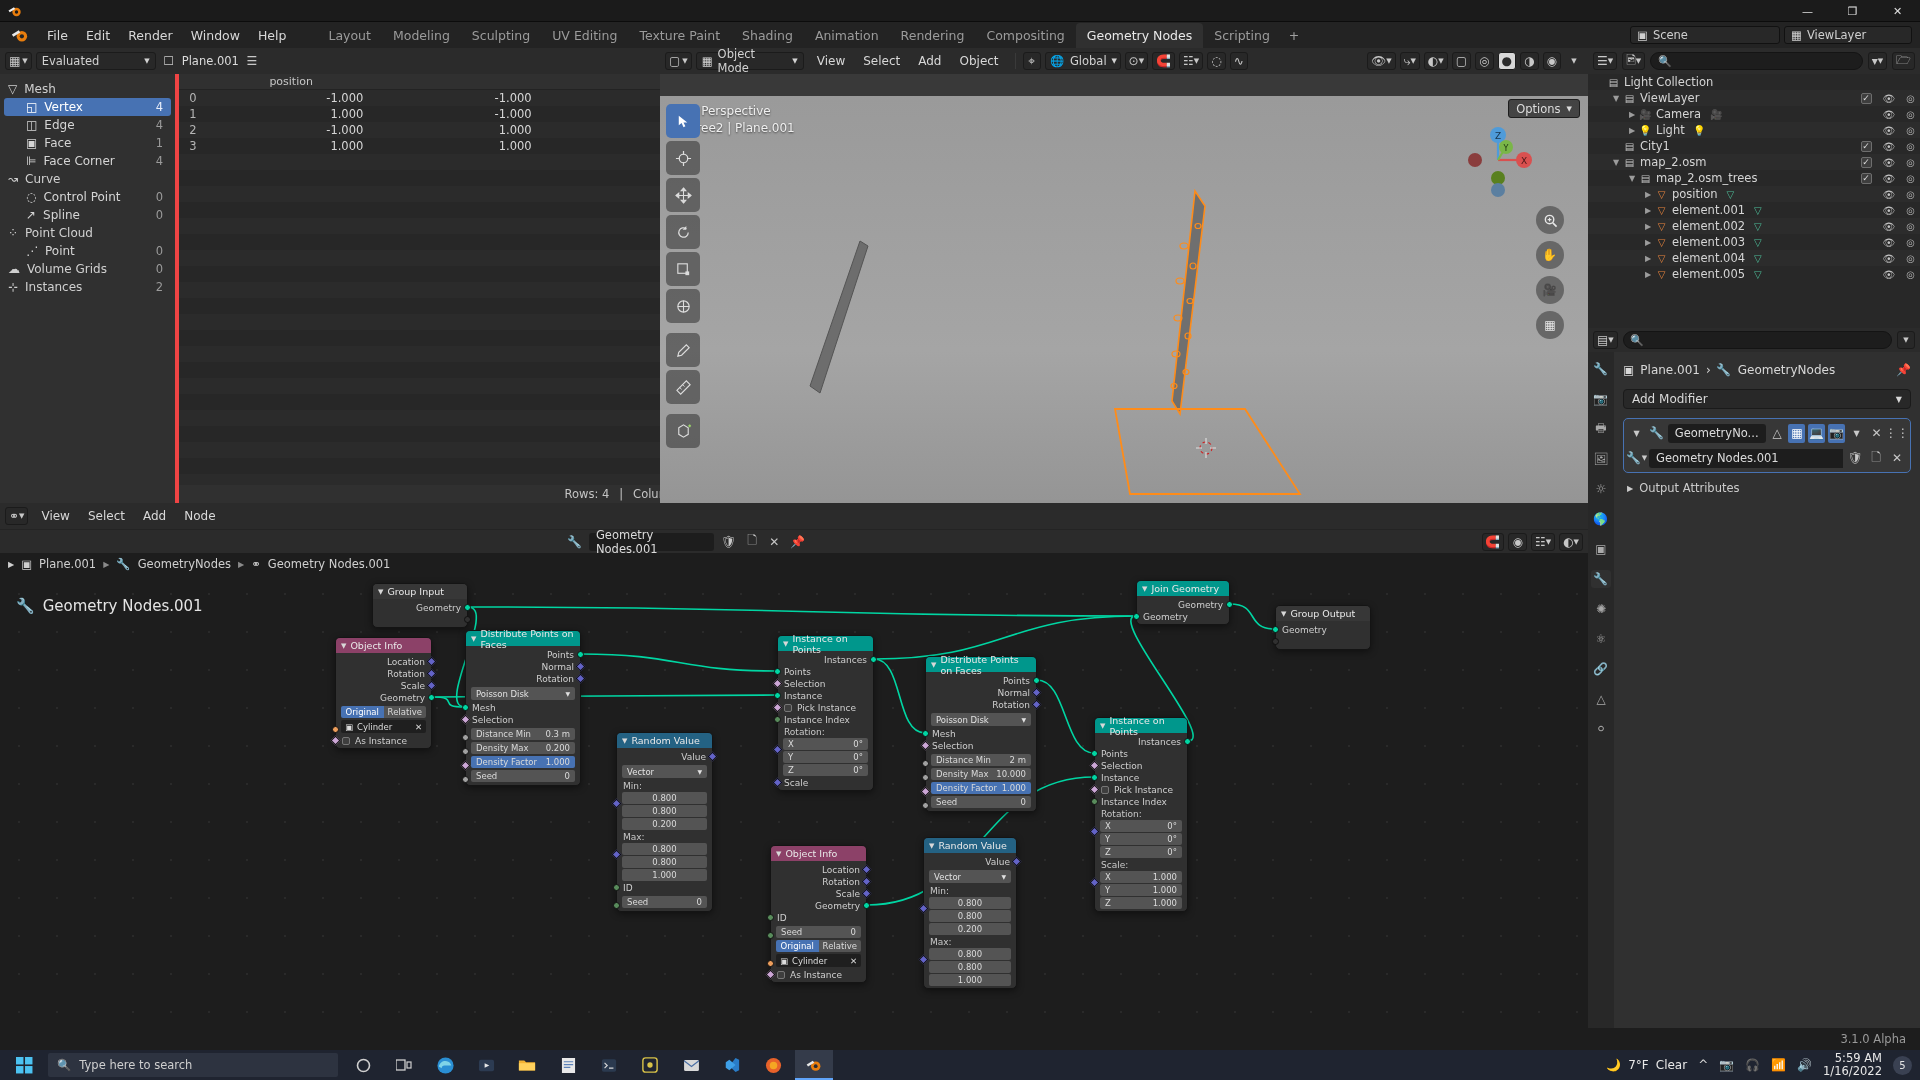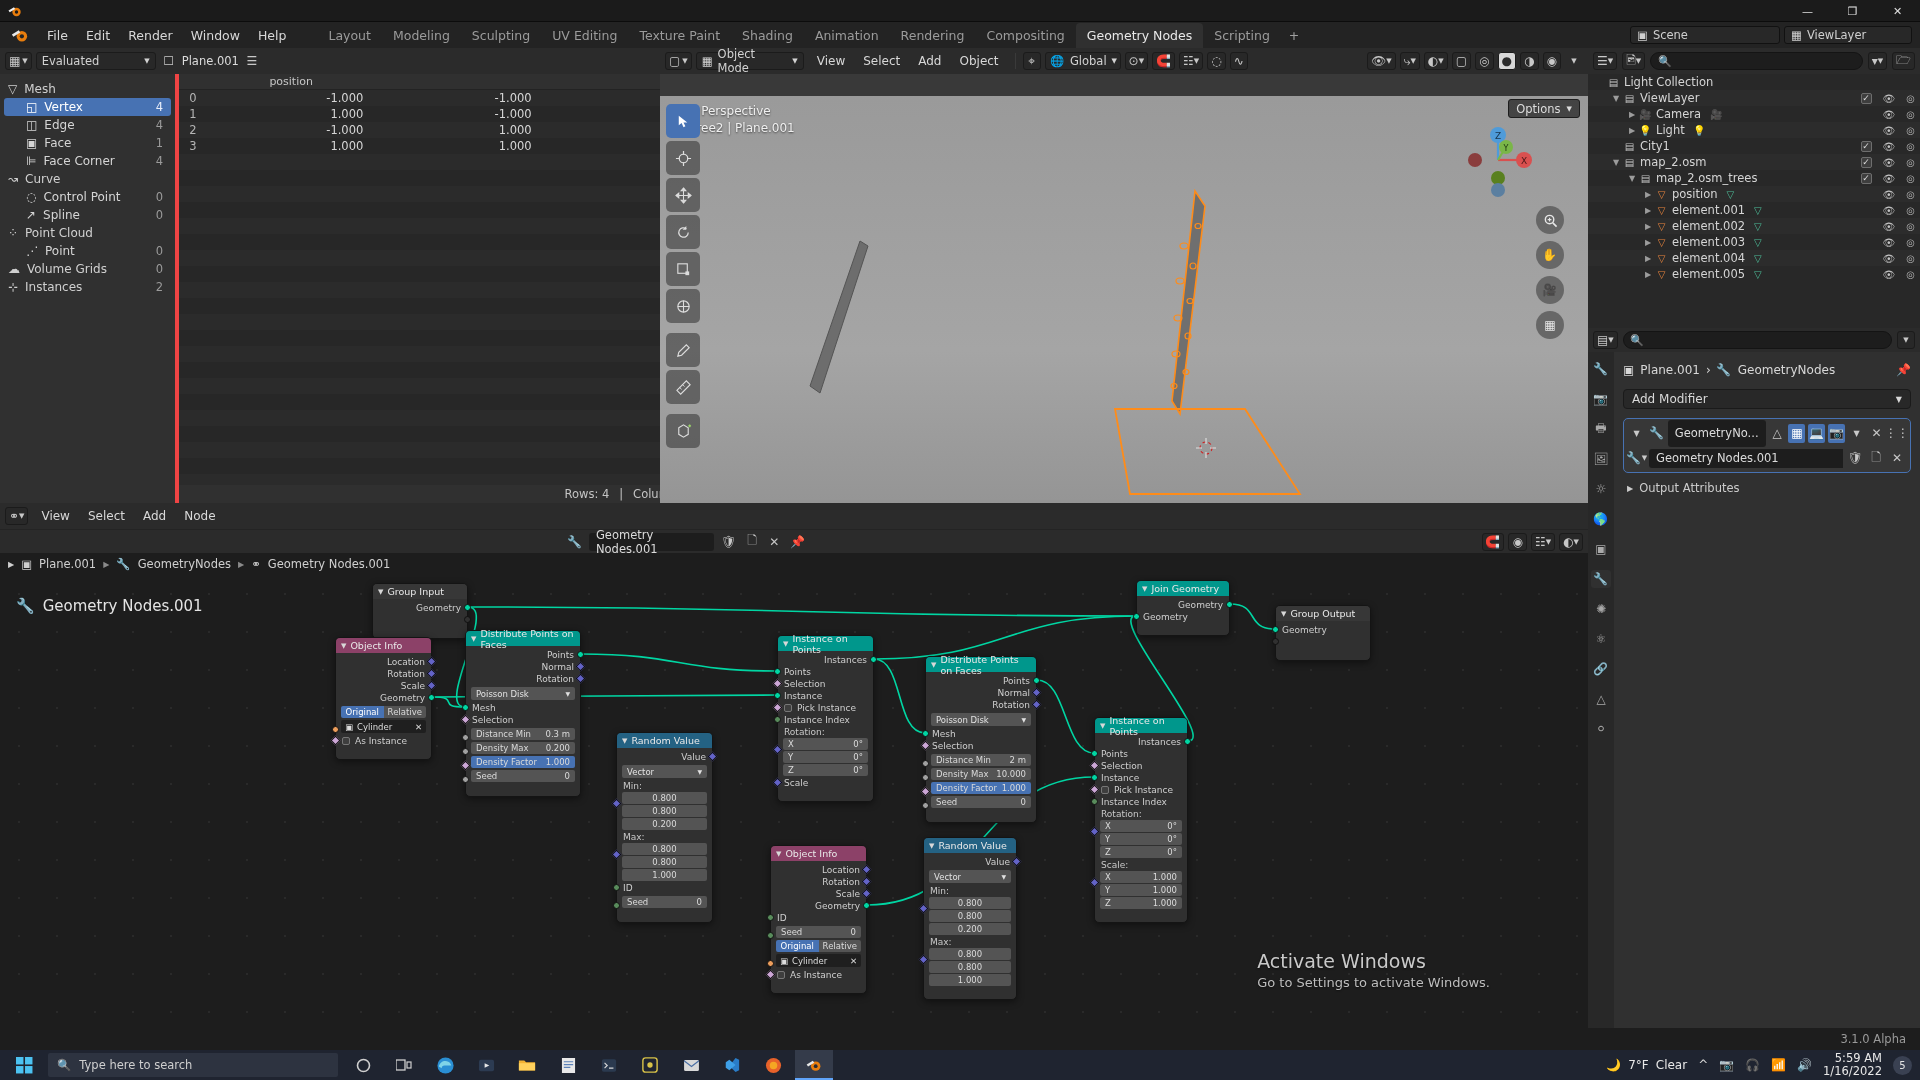--- a/index.html
+++ b/index.html
@@ -121,21 +121,21 @@
   .pr-tabs { position:absolute; left:0; top:24px; width:26px; bottom:0; background:#282828;
              display:flex; flex-direction:column; align-items:center; padding-top:8px; gap:12px; }
   .pr-tab { width:20px; height:18px; display:flex; align-items:center; justify-content:center; color:#a9a9a9; border-radius:3px;}
   .pr-tab.on { background:#303030; color:#e8e8e8; }
   .pr-body { position:absolute; left:26px; top:24px; right:0; bottom:0; padding:8px 9px; }
   .breadcrumb { display:flex; align-items:center; gap:6px; font-size:12px; color:#d8d8d8; height:20px; }
   .add-mod { margin-top:9px; height:20px; background:#282828; border:1px solid #1a1a1a; border-radius:4px;
              display:flex; align-items:center; justify-content:space-between; padding:0 8px; font-size:12px; color:#d8d8d8; }
   .mod-panel { margin-top:9px; border:1px solid #4772b3; border-radius:5px; background:#373737; padding:4px; }
   .mod-row1 { display:flex; align-items:center; gap:3px; height:20px; }
-  .mod-name { flex:1; background:#1d1d1d; border-radius:3px; height:27px; display:flex; align-items:center;
+  .mod-name { flex:1; background:#1d1d1d; border-radius:3px; height:19px; display:flex; align-items:center;
               padding:0 7px; font-size:11.5px; color:#dcdcdc; }
   .mbtn { width:18px; height:19px; display:flex; align-items:center; justify-content:center;
           color:#c9c9c9; border-radius:2px; }
   .mbtn.on { background:#4772b3; color:#fff; }
   .mod-row2 { display:flex; align-items:center; gap:3px; margin-top:5px; height:20px; }
   .node-field { flex:1; background:#1d1d1d; border-radius:3px 0 0 3px; height:19px; display:flex; align-items:center;
                 padding:0 7px; font-size:11.5px; color:#dcdcdc; }
   .outattr { margin-top:8px; display:flex; align-items:center; gap:6px; font-size:11.5px; color:#ccc; padding-left:4px; }
 
   
@@ -155,21 +155,21 @@
   .node { position:absolute; background:#303030; border:1px solid #141414; border-radius:5px;
           box-shadow:0 2px 7px rgba(0,0,0,.45); overflow:visible; }
   .nhead { height:15px; border-radius:4px 4px 0 0; display:flex; align-items:center; gap:4px;
            padding:0 5px; font-size:9.5px; color:#e9e9e9; }
   .nhead .chev { font-size:7px; color:#d8d8d8; }
   .nhead.geo { background:#00978c; }
   .nhead.obj { background:#8c4168; }
   .nhead.in  { background:#373737; }
   .nhead.out { background:#373737; }
   .nhead.rand{ background:#246283; }
-  .nbody { padding:3px 0 12px 0; font-size:9px; }
+  .nbody { padding:3px 0 1px 0; font-size:9px; }
   .srow { height:12px; display:flex; align-items:center; padding:0 6px; position:relative; color:#cfcfcf; }
   .srow.right { justify-content:flex-end; }
   .sock { position:absolute; width:7px; height:7px; border-radius:50%; border:1px solid #101010; top:2px; }
   .sock.l { left:-4px; } .sock.r { right:-4px; }
   .sock.geo { background:#00d6a3; }
   .sock.vec { background:#6363c7; }
   .sock.val { background:#a1a1a1; }
   .sock.int { background:#598c5c; }
   .sock.bool{ background:#cca6d6; }
   .sock.obj { background:#ed9e5c; }
@@ -1407,24 +1407,20 @@
               <div class="srow">
                 <span class="sock l hollow" style="top: 2px;"></span>
                 <span></span>
               </div>
             </div>
           </div>
         </div>
     </div>
   </div>
 
-  <div class="watermark">
-    <div class="l1">Activate Windows</div>
-    <div class="l2">Go to Settings to activate Windows.</div>
-  </div>
 
   <div class="statusbar">
     <span>3.1.0 Alpha</span>
   </div>
 
   <div class="taskbar">
     <div class="tb-start">
       <svg width="17" height="17" viewBox="0 0 16 16">
         <rect x="0" y="0" width="7" height="7" fill="#4cc2f1"></rect>
           <rect x="8.5" y="0" width="7" height="7" fill="#4cc2f1"></rect>

